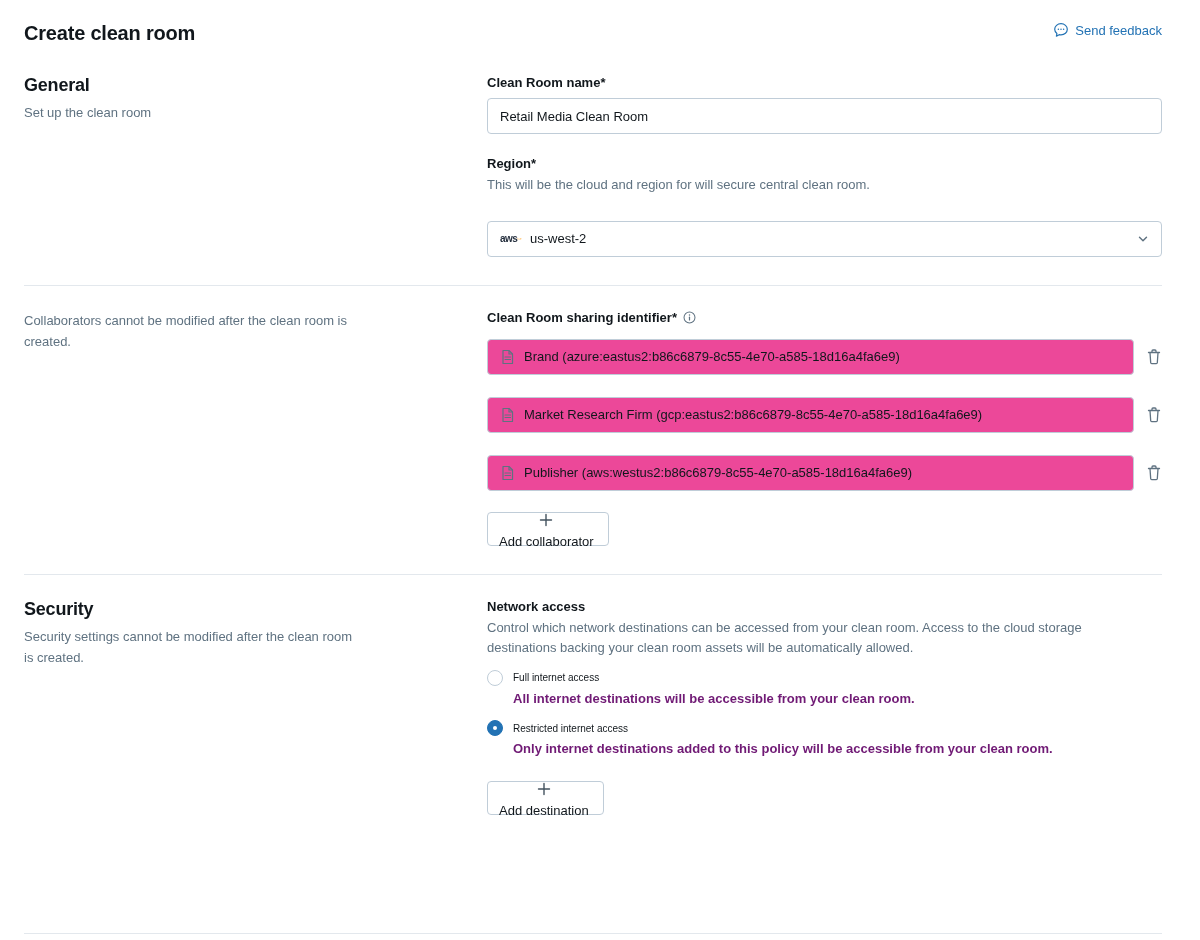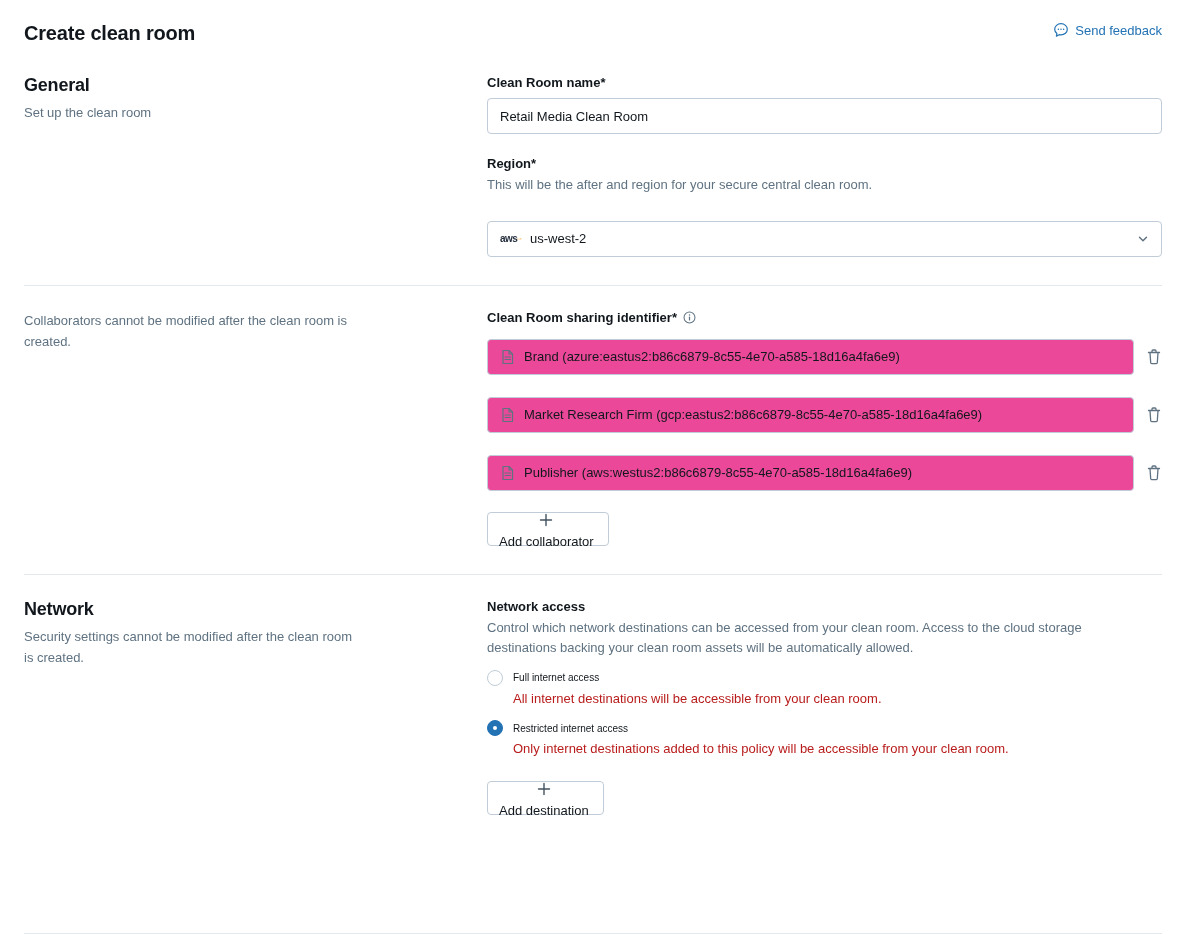--- a/index.html
+++ b/index.html
@@ -48,21 +48,21 @@
     background:#fff; border:1px solid #C0CDD8; border-radius:4px; font-size:13px; color:#11171C;
     font-family:inherit; cursor:pointer;flex-direction:column; }
 
   
   .radio-option { margin-bottom:12px; }
   .radio-line { display:flex; align-items:center; gap:10px; cursor:pointer; }
   .radio-circle { width:16px; height:16px; border-radius:50%; border:1px solid #C0CDD8; background:#fff; flex-shrink:0; position:relative; }
   .radio-circle.checked { border-color:#2272B4; background:#2272B4; }
   .radio-circle.checked::after { content:""; position:absolute; left:5px; top:5px; width:4px; height:4px; border-radius:50%; background:#fff; }
   .radio-label { font-size:10px; color:#11171C; }
-  .radio-desc { font-size:13px; color:#b91c1c; margin:3px 0 0 26px; line-height:1.5; }
+  .radio-desc { font-size:13px; color:#701a75; margin:3px 0 0 26px; line-height:1.5;font-weight:bold; }
   .network-desc { font-size:13px; color:#5F7281; line-height:1.55; margin:-2px 0 12px 0; max-width:620px; }
 
   
   .footer { border-top:1px solid #E3E8ED; padding:22px 0; display:flex; justify-content:flex-end; gap:8px; }
 
   svg { display:block; }
 </style>
 </head>
 <body>
 
@@ -86,21 +86,21 @@
   <div class="section first">
     <div class="section-left">
       <div class="section-heading">General</div>
       <div class="section-desc">Set up the clean room</div>
     </div>
     <div class="section-right">
       <div class="field-label">Clean Room name*</div>
       <input class="text-input" type="text" value="Retail Media Clean Room" style="">
       <div class="gap-22"></div>
       <div class="field-label">Region*</div>
-      <div class="field-desc">This will be the after and region for your secure central clean room.</div>
+      <div class="field-desc">This will be the cloud and region for will secure central clean room.</div>
       <div class="gap-16"></div>
       <div class="select-box">
         <span class="aws-logo">
           <span class="aws-word">aws</span>
           <svg width="18" height="6" viewBox="0 0 18 6" fill="none">
             <path d="M1 1.2c3.8 3.4 10.4 3.6 14.6.9" stroke="#FF9900" stroke-width="1.4" stroke-linecap="round"></path>
             <path d="M13.6 1l2.4.9-1.1 2.2" stroke="#FF9900" stroke-width="1.2" stroke-linecap="round" stroke-linejoin="round" fill="none"></path>
           </svg>
         </span>
         <span class="select-value">us-west-2</span>
@@ -195,21 +195,21 @@
             <path d="M7 1.5v11M1.5 7h11" stroke="#44535F" stroke-width="1.4" stroke-linecap="round"></path>
           </svg>
         </span>
         <span>Add collaborator</span>
       </button>
     </div>
   </div>
 
   <div class="section last">
     <div class="section-left">
-      <div class="section-heading">Network</div>
+      <div class="section-heading">Security</div>
       <div class="section-desc">Security settings cannot be modified after the clean room is created.</div>
     </div>
     <div class="section-right">
       <div class="field-label" style="margin-bottom:6px;">Network access</div>
       <div class="network-desc">Control which network destinations can be accessed from your clean room. Access to the cloud storage destinations backing your clean room assets will be automatically allowed.</div>
 
       <div class="radio-option">
         <div class="radio-line">
           <span class="radio-circle"></span>
           <span class="radio-label">Full internet access</span>

